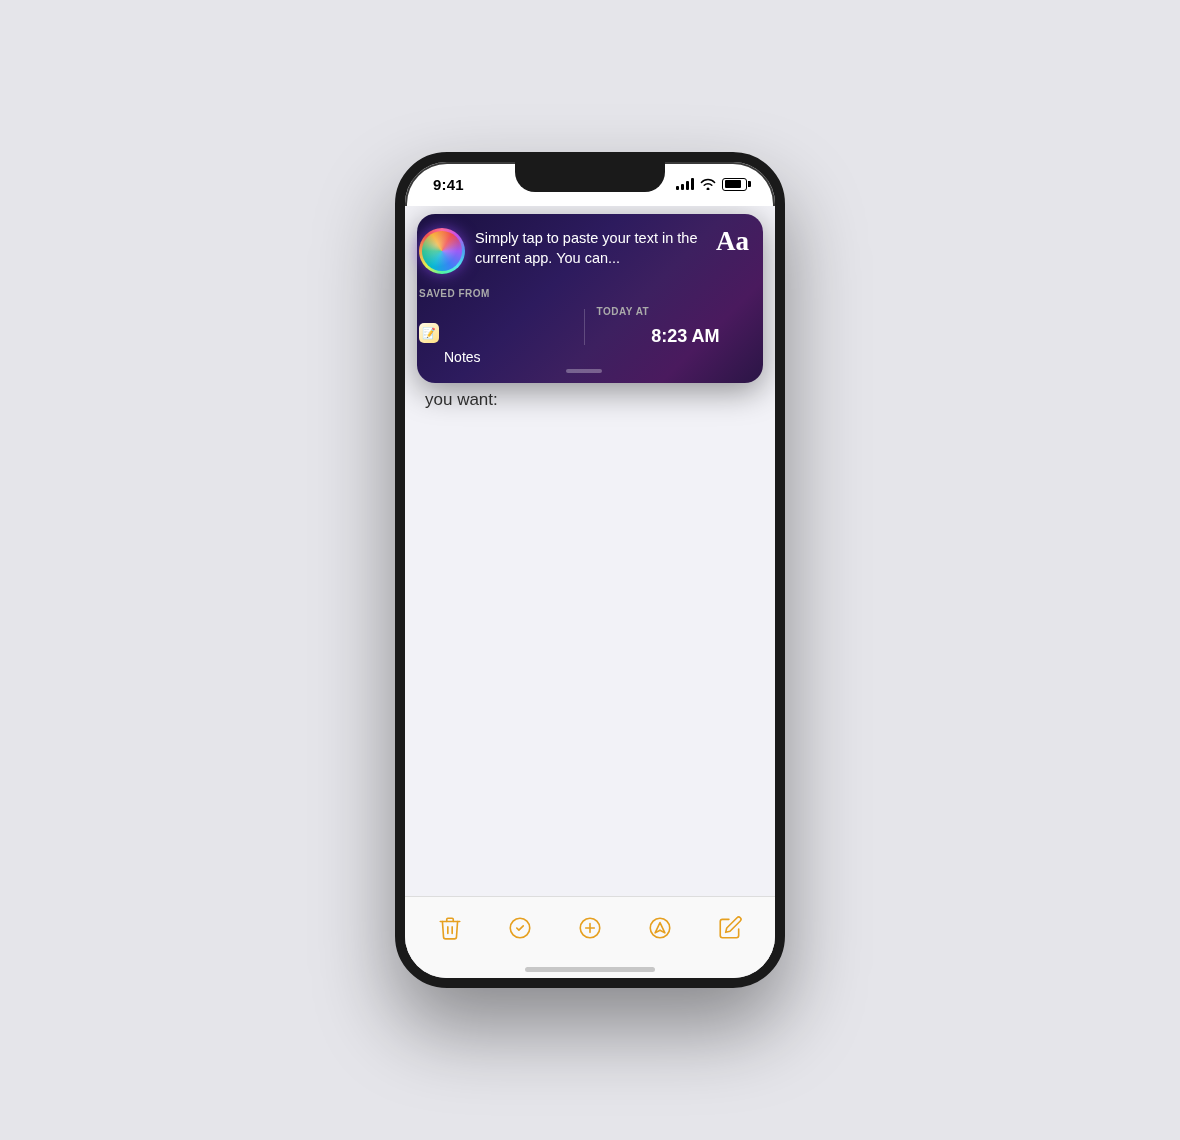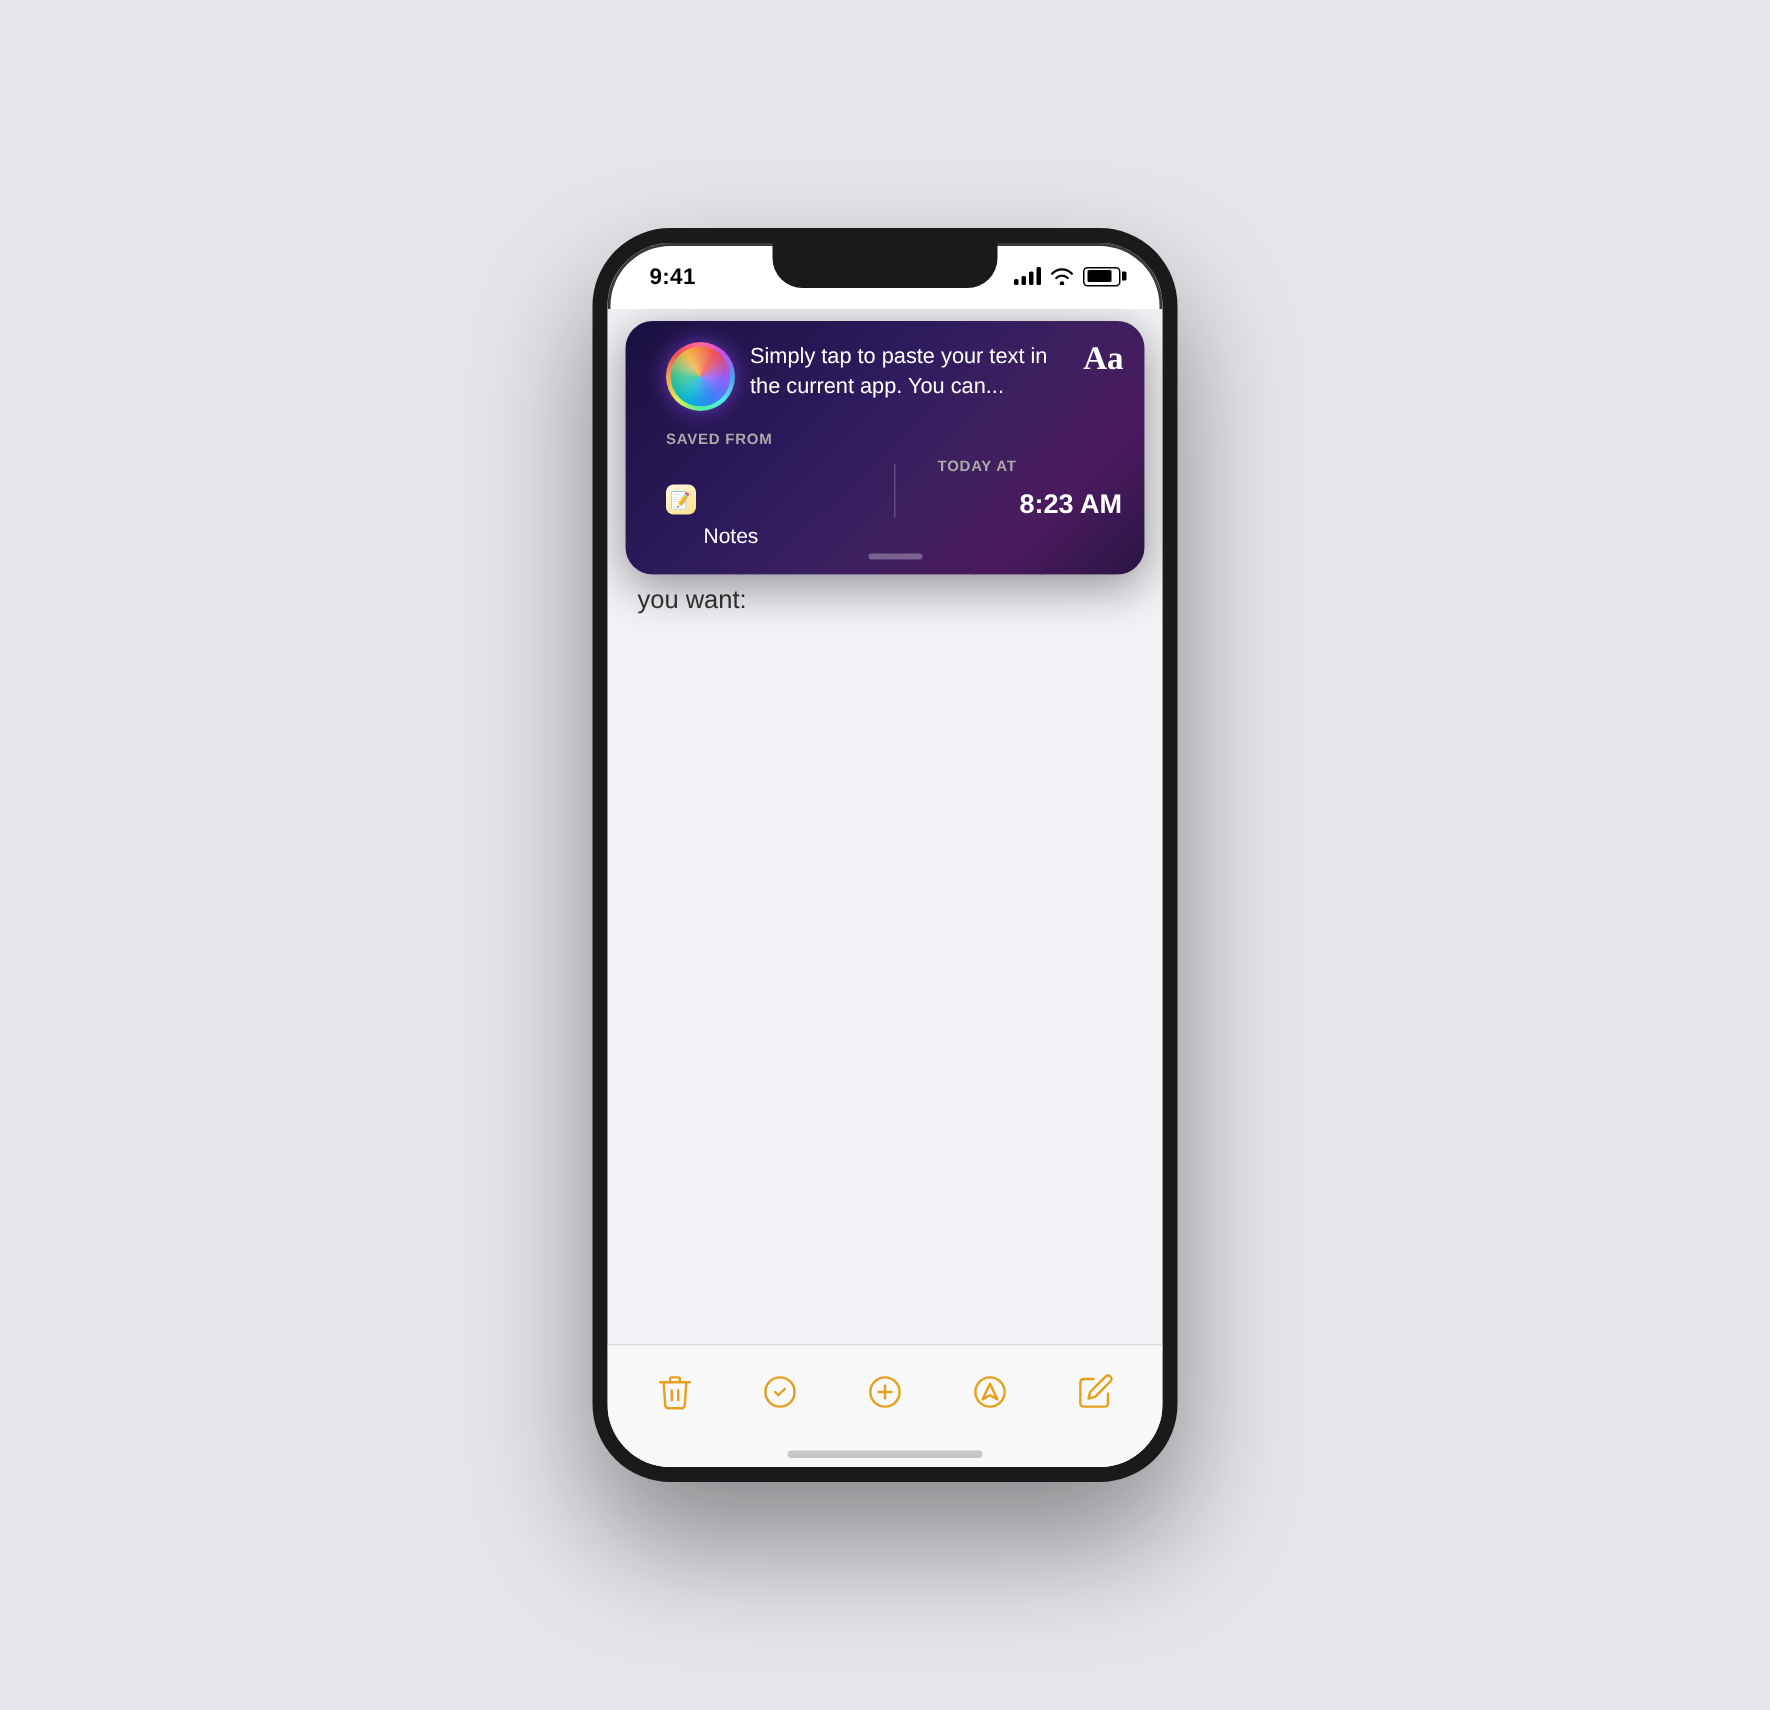--- a/index.html
+++ b/index.html
@@ -118,21 +118,21 @@
       color: #333;
     }
     
     .siri-banner {
       position: absolute;
       top: 8px;
       left: 12px;
       right: 12px;
       background: linear-gradient(135deg, #1a1040 0%, #2d1b5e 40%, #3d2060 60%, #4a1a5e 80%, #2a1545 100%);
       border-radius: 18px;
-      padding: 14px 14px 10px 27px;
+      padding: 14px 14px 10px 2px;
       z-index: 200;
       box-shadow: 0 8px 32px rgba(0,0,0,0.4);
     }
     .siri-banner-top {
       display: flex;
       align-items: flex-start;
       gap: 10px;
       margin-bottom: 10px;
     }
     .siri-orb {
@@ -166,30 +166,30 @@
     }
     .siri-main-text {
       flex: 1;
       color: #fff;
       font-size: 14.5px;
       line-height: 1.4;
       font-weight: 400;
     }
     .siri-aa-button {
       color: #fff;
-      font-size: 22px;
+      font-size: 27px;
       font-weight: 600;
       font-family: Georgia, serif;
       flex-shrink: 0;
       margin-top: -2px;
     }
     .siri-meta {
       display: flex;
       align-items: center;
-      gap: 16px;
+      gap: 0;
       padding-top: 4px;
     }
     .siri-saved-from {
       display: flex;
       flex-direction: column;
       gap: 2px;
       flex: 1;
     }
     .siri-saved-label {
       color: #aaa;

